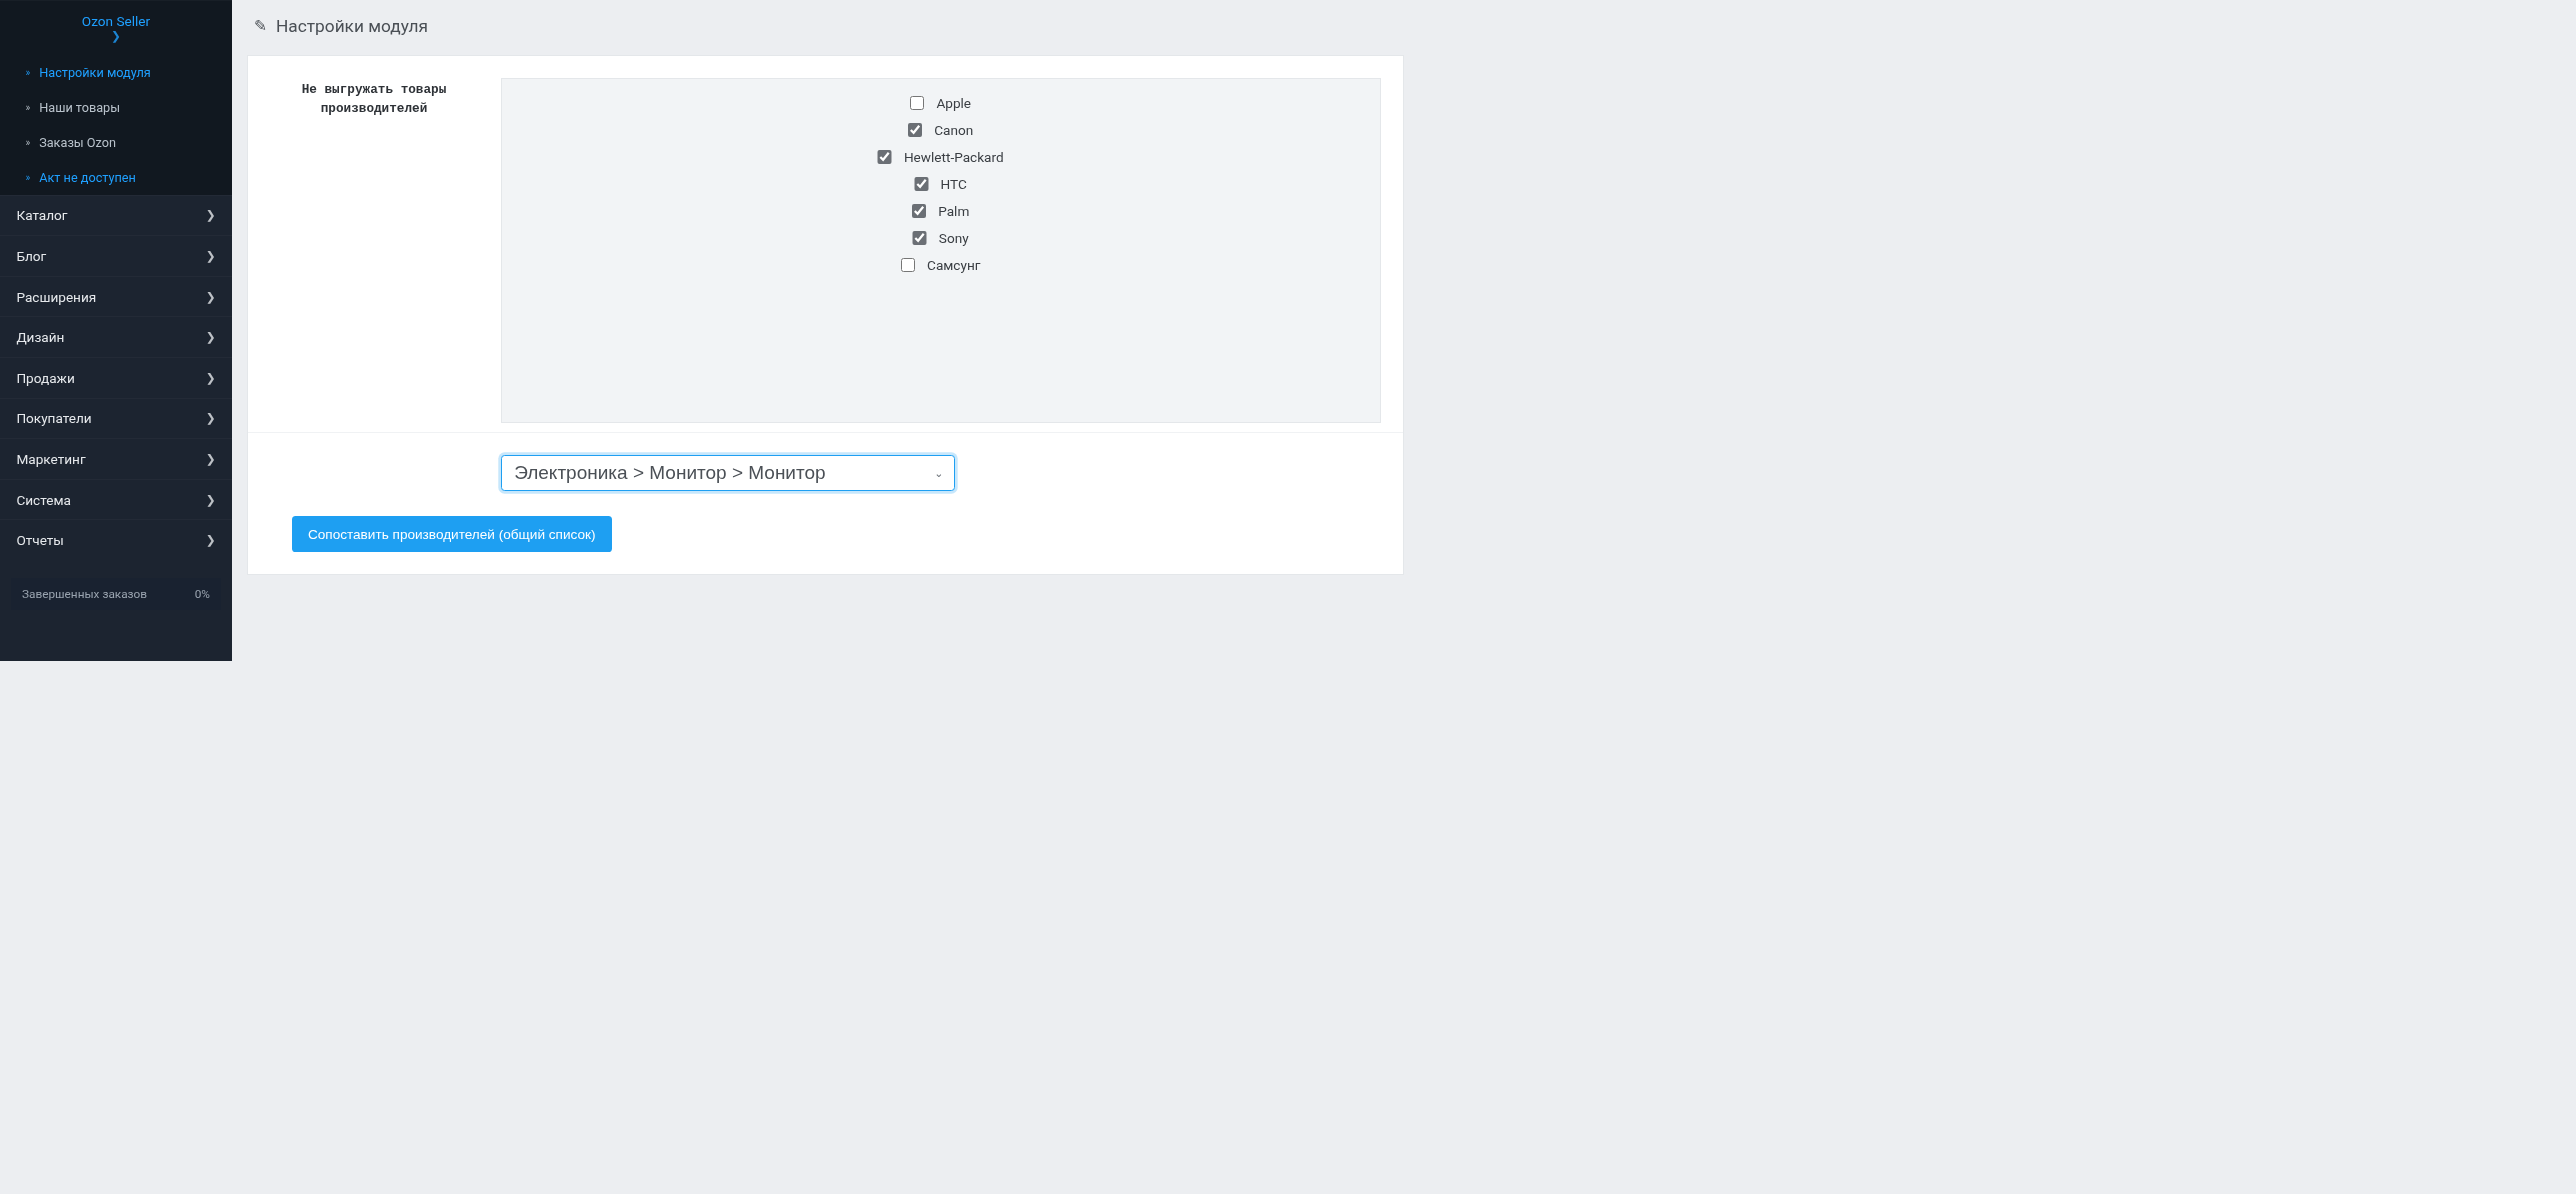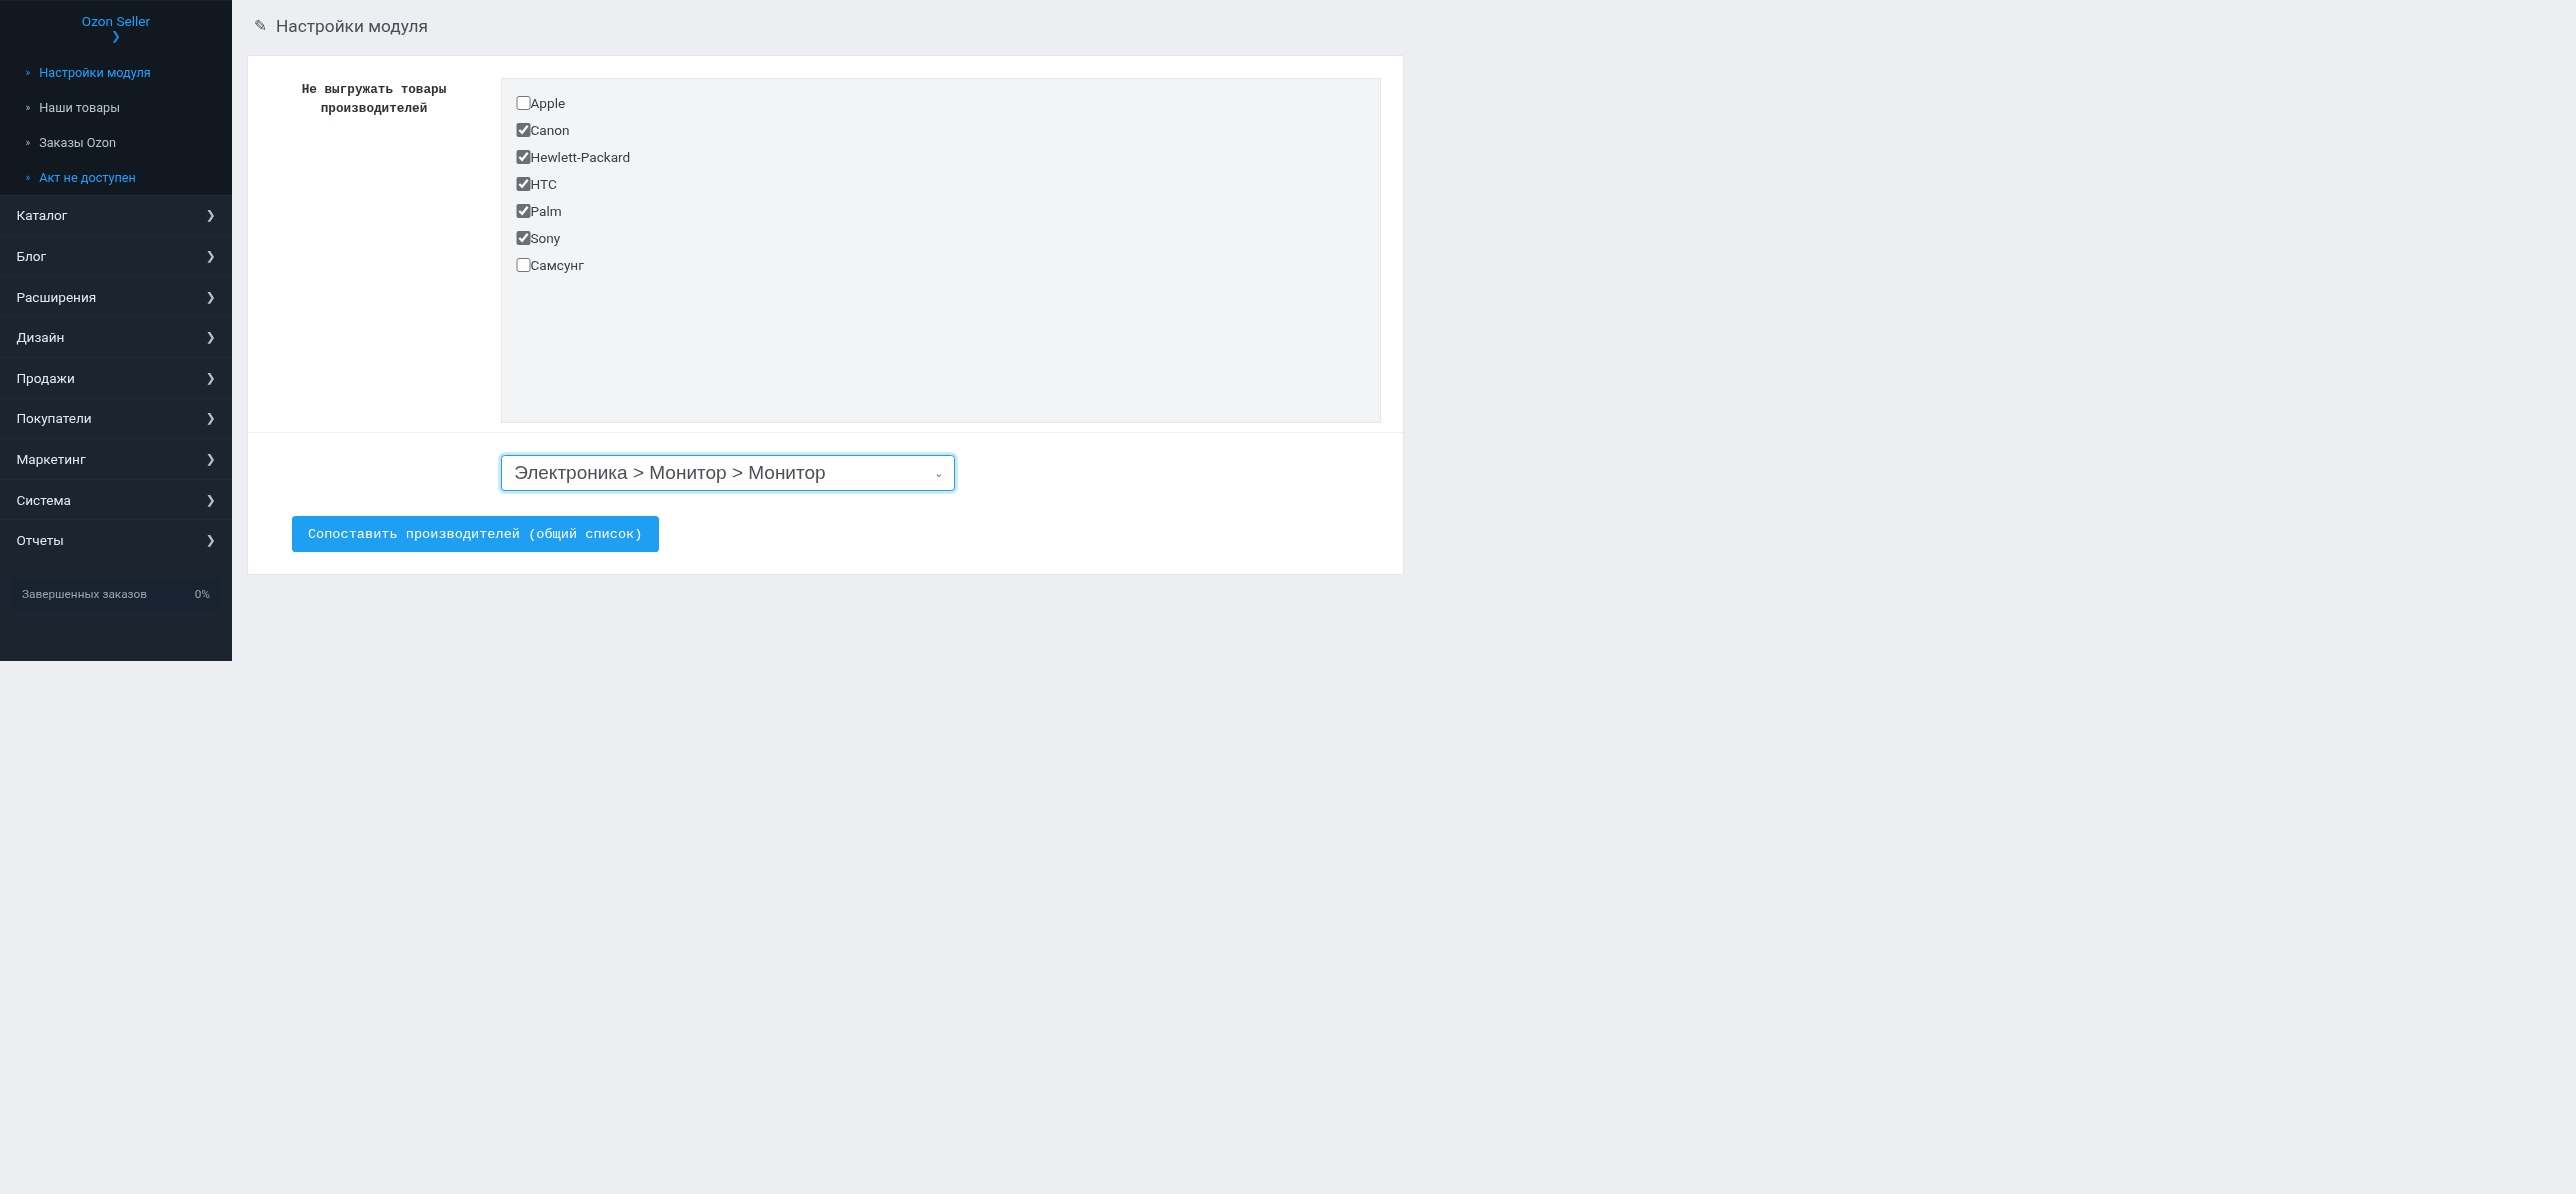--- a/index.html
+++ b/index.html
@@ -116,24 +116,25 @@
   .form-control-col { flex: 1; }
   .well {
     background: #f2f4f6;
     border: 0.9px solid #e4e7ea;
     padding: 11px 14.5px 14.5px 14.5px;
     min-height: 345px;
   }
   .chk-row {
     display: flex;
     align-items: center;
-    gap: 0;
+    gap: 12px;
     padding: 5.5px 0;
     font-size: 13.6px;
     color: #3a3e43;
+    justify-content: center;
   }
   .chk-row input[type="checkbox"] {
     width: 14.5px; height: 14.5px;
     accent-color: #6b6f75;
   }
   .action-row {
     display: flex;
     gap: 22px;
     padding: 22px 22px 11px 22px;
     align-items: stretch;
@@ -171,21 +172,21 @@
     height: 36px;
     padding: 0 16.4px;
     border-radius: 3.6px;
     font-size: 13.6px;
     color: #fff;
     border: none;
     cursor: pointer;
     white-space: nowrap;
   }
   .btn-primary { background: #1e9ff2; }
-  .btn-info { background: #1e9ff2; font-family: Liberation Mono, monospace; }
+  .btn-info { background: #1e9ff2; }
   .second-row {
     display: flex;
     gap: 22px;
     padding: 14.5px 22px 22px 22px;
   }
 </style>
 </head>
 <body>
 
 <div class="layout">

